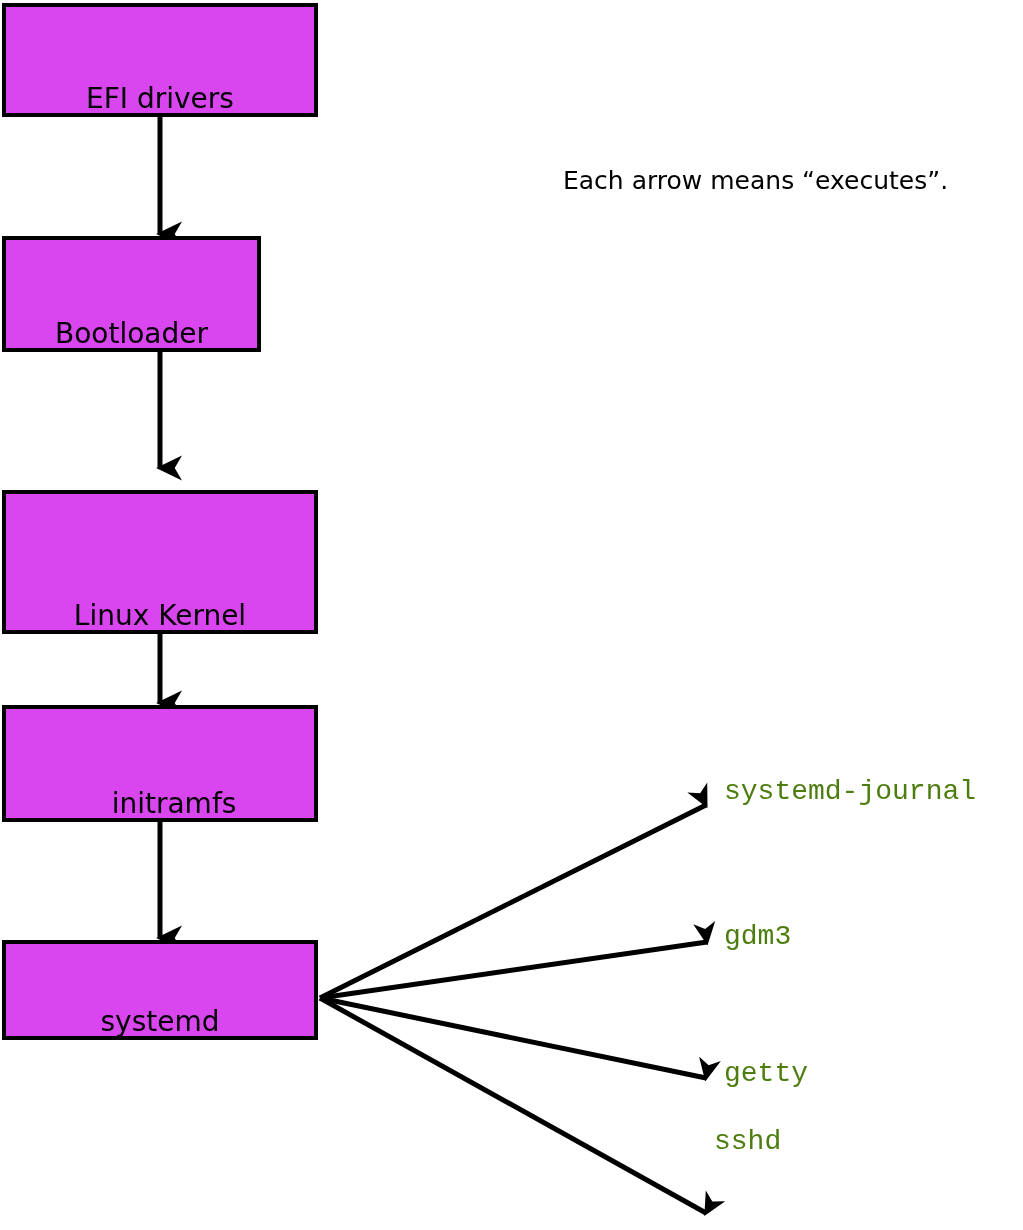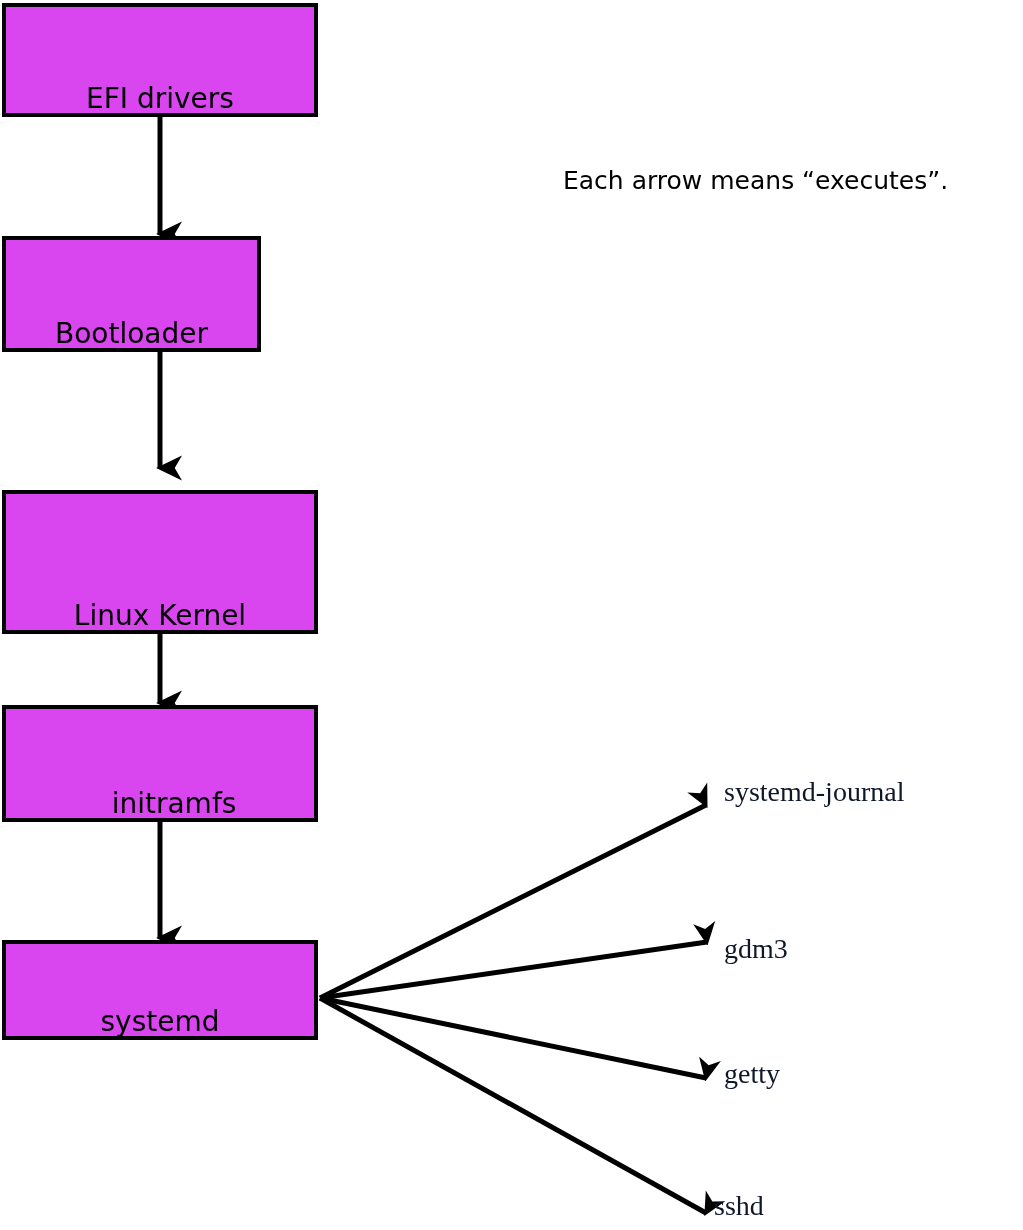--- a/index.html
+++ b/index.html
@@ -36,24 +36,24 @@
   }
   .stage-label {
     font-family: "DejaVu Sans", sans-serif;
     font-size: 28px;
     line-height: 1;
     color: #000000;
     white-space: nowrap;
   }
   .proc-label {
     position: absolute;
-    font-family: Liberation Serif, serif;
+    font-family: Liberation Mono, monospace;
     font-size: 28px;
     line-height: 1;
-    color: #0f172a;
+    color: #4d7c0f;
     white-space: nowrap;
   }
   .caption {
     position: absolute;
     font-family: "DejaVu Sans", sans-serif;
     font-size: 25px;
     line-height: 1;
     color: #000000;
     white-space: nowrap;
   }
@@ -98,20 +98,20 @@
       </div>
       <div class="stage-box" style="left: 2px; top: 705px; width: 316px; height: 117px; border-color: rgb(0, 0, 0); padding-left: 28px;">
         <span class="stage-label">initramfs</span>
       </div>
       <div class="stage-box" style="left: 2px; top: 940px; width: 316px; height: 100px; border-color: rgb(0, 0, 0);">
         <span class="stage-label">systemd</span>
       </div>
     </div>
   <div id="services-layer">
       <div class="proc-label" style="left: 724px; top: 778px;">systemd-journal</div>
-      <div class="proc-label" style="left: 724px; top: 923px; margin-top: 12px;">gdm3</div>
+      <div class="proc-label" style="left: 724px; top: 923px;">gdm3</div>
       <div class="proc-label" style="left: 724px; top: 1060px; text-align: right;">getty</div>
-      <div class="proc-label" style="left: 714px; top: 1192px;">sshd</div>
+      <div class="proc-label" style="left: 714px; top: 1128px;">sshd</div>
     </div>
 
   <div class="caption" id="caption" style="left: 563px; top: 168px;">Each arrow means “executes”.</div>
 
 </div>
 
 </body></html>

